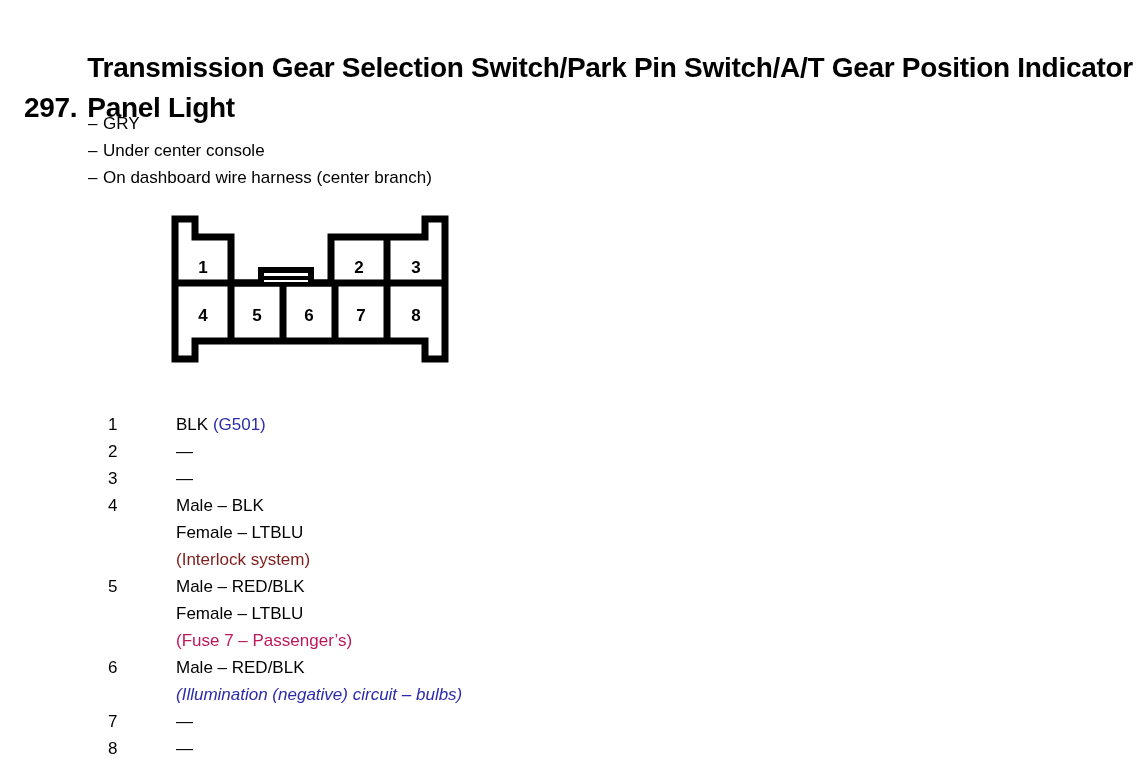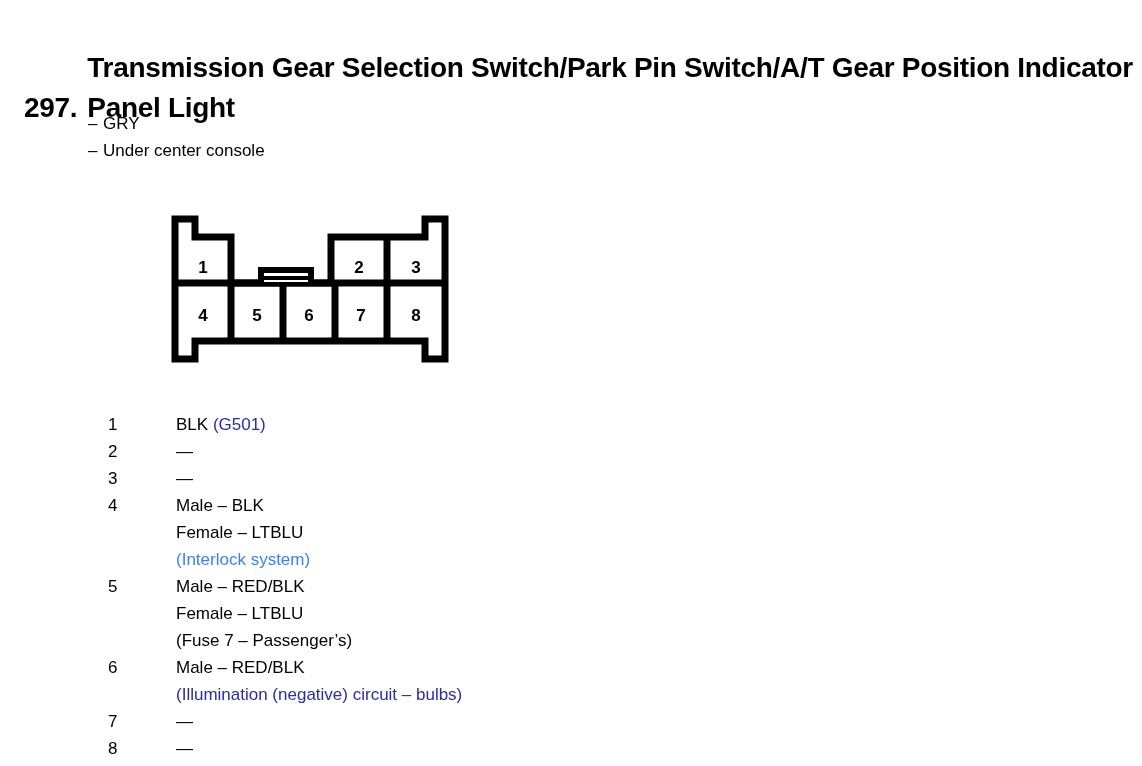--- a/index.html
+++ b/index.html
@@ -117,20 +117,23 @@
   <div class="header-number">297.</div>
   <div class="header-title">Transmission Gear Selection Switch/Park Pin Switch/A/T Gear Position Indicator Panel Light</div>
 </div>
 
 <div class="attributes">
   <div class="attr-line">
     <span class="attr-dash">–</span><span>GRY</span>
   </div>
   <div class="attr-line">
     <span class="attr-dash">–</span><span>Under center console</span>
+  </div>
+  <div class="attr-line">
+    <span class="attr-dash">–</span><span>On dashboard wire harness (center branch)</span>
   </div>
 </div>
 
 <div class="connector-wrap">
   <svg class="connector-svg" width="278" height="148" viewBox="0 0 278 148">
     <g fill="none" stroke="#000000" stroke-width="7" stroke-linejoin="miter" stroke-linecap="butt">
 
       <path d="M 4,4
                L 24,4
                L 24,22
@@ -200,38 +203,38 @@
     <div class="pin-body">
       <div class="pin-row emdash">—</div>
     </div>
   </div>
 
   <div class="pin-entry">
     <div class="pin-index">4</div>
     <div class="pin-body">
       <div class="pin-row">Male – BLK</div>
       <div class="pin-row">Female – LTBLU</div>
-      <div class="pin-row note" style="color: #3b82f6;">(Interlock system)</div>
+      <div class="pin-row note" style="color: #7f1d1d;">(Interlock system)</div>
     </div>
   </div>
 
   <div class="pin-entry">
     <div class="pin-index">5</div>
     <div class="pin-body">
       <div class="pin-row">Male – RED/BLK</div>
       <div class="pin-row">Female – LTBLU</div>
-      <div class="pin-row note" style="color: #000000;">(Fuse 7 – Passenger’s)</div>
+      <div class="pin-row note" style="color: #be185d;">(Fuse 7 – Passenger’s)</div>
     </div>
   </div>
 
   <div class="pin-entry">
     <div class="pin-index">6</div>
     <div class="pin-body">
       <div class="pin-row">Male – RED/BLK</div>
-      <div class="pin-row note" style="color: rgb(43, 43, 171);">(Illumination (negative) circuit – bulbs)</div>
+      <div class="pin-row note" style="color: rgb(43, 43, 171); font-style: italic;">(Illumination (negative) circuit – bulbs)</div>
     </div>
   </div>
 
   <div class="pin-entry">
     <div class="pin-index">7</div>
     <div class="pin-body">
       <div class="pin-row emdash">—</div>
     </div>
   </div>
 

